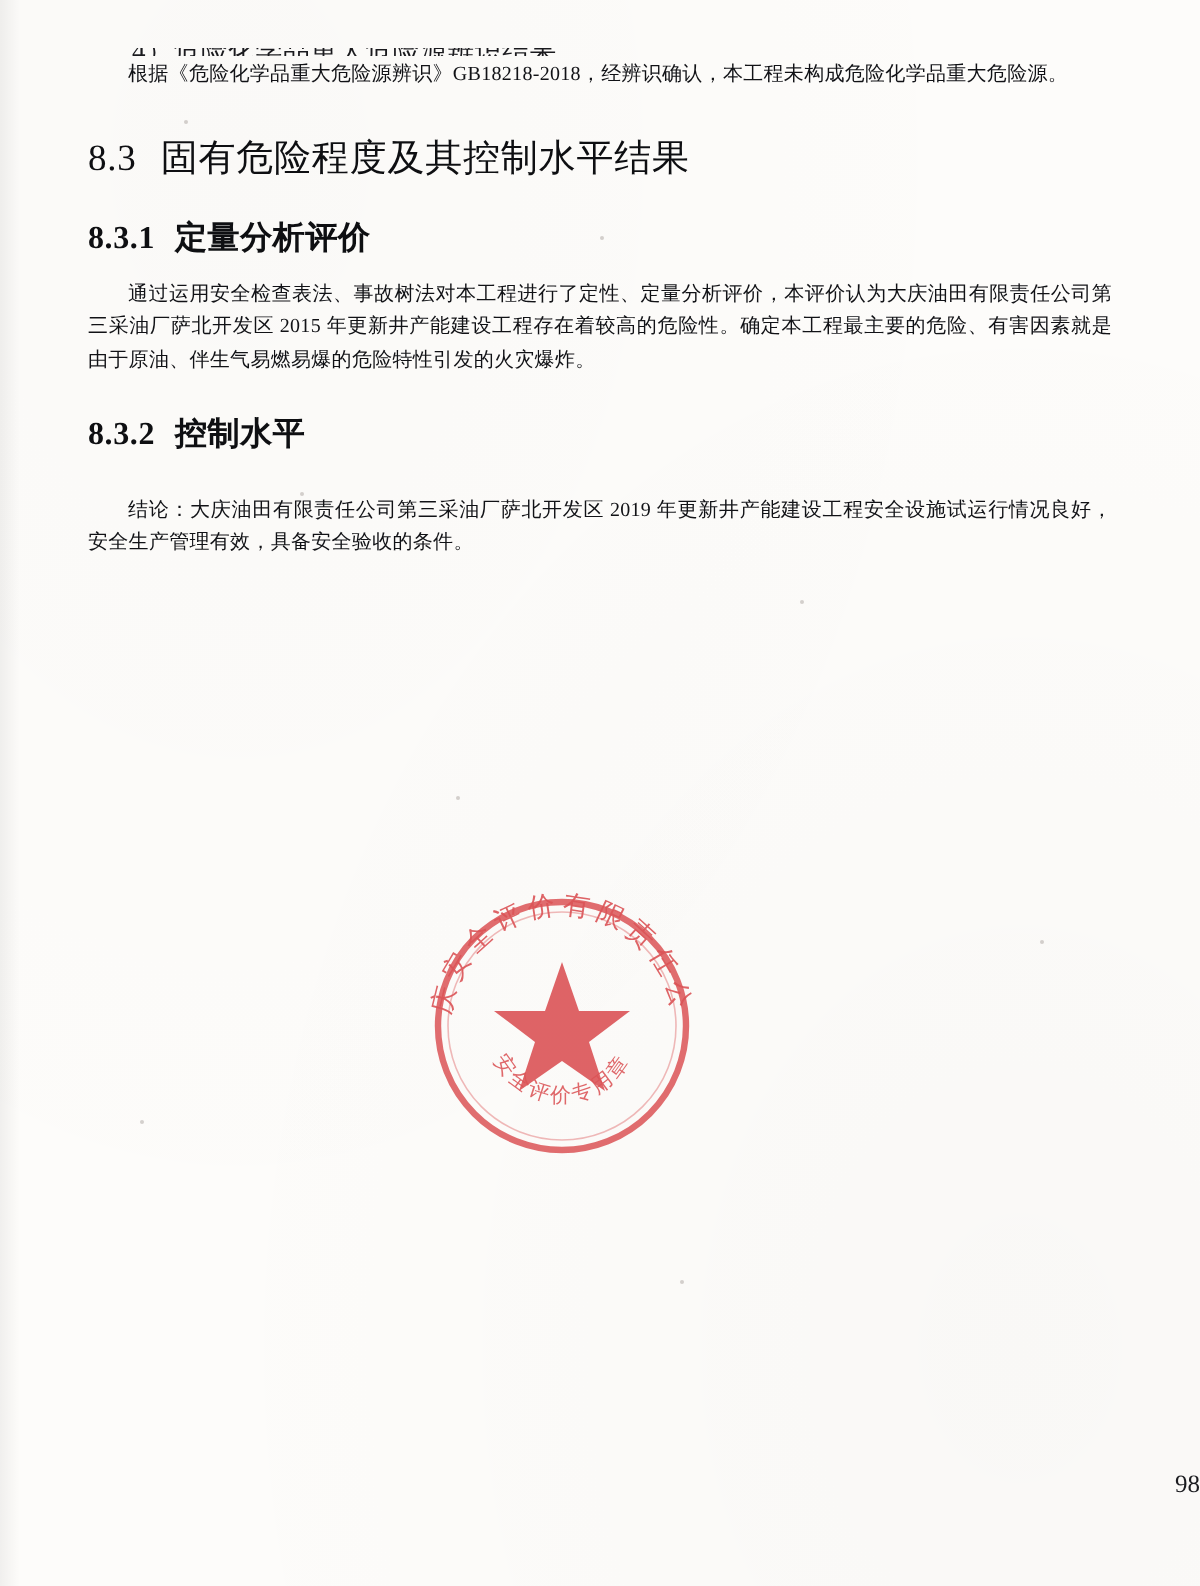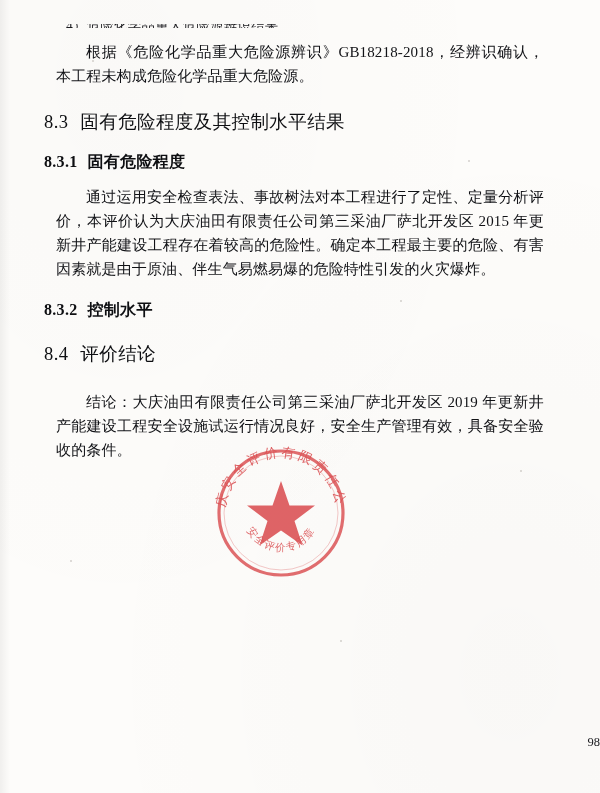--- a/index.html
+++ b/index.html
@@ -37,23 +37,23 @@
     letter-spacing: 0.2px;
     color: #1a1a1e;
     margin: 0 0 2px 0;
     padding-left: 22px;
     white-space: nowrap;
     overflow: hidden;
     height: 12px;
     clip-path: inset(8px 0 0 0);
   }
   p.body-text {
-    font-size: 15px;
+    font-size: 10px;
     line-height: 1.62;
-    margin: 12px;
+    margin: 0;
     text-align: justify;
     text-indent: 2em;
     letter-spacing: 0.15px;
     color: #111216;
   }
   p.body-text.tight {
     margin-top: 2px;
   }
   h2.heading-1 {
     font-size: 18.5px;
@@ -142,35 +142,32 @@
 
     <div class="para-block">
       <p class="body-text">根据《危险化学品重大危险源辨识》GB18218-2018，经辨识确认，本工程未构成危险化学品重大危险源。</p>
     </div>
 
     <h2 class="heading-1">
       <span class="num">8.3</span><span>固有危险程度及其控制水平结果</span>
     </h2>
 
     <h3 class="heading-2">
-      <span class="num">8.3.1</span><span>固有危险程度</span>
+      <span class="num">8.3.1</span><span>定量分析评价</span>
     </h3>
 
     <div class="para-block">
       <p class="body-text">通过运用安全检查表法、事故树法对本工程进行了定性、定量分析评价，本评价认为大庆油田有限责任公司第三采油厂萨北开发区 2015 年更新井产能建设工程存在着较高的危险性。确定本工程最主要的危险、有害因素就是由于原油、伴生气易燃易爆的危险特性引发的火灾爆炸。</p>
     </div>
 
     <h3 class="heading-2">
       <span class="num">8.3.2</span><span>控制水平</span>
     </h3>
 
 
-    <h2 class="heading-1">
-      <span class="num">8.4</span><span>评价结论</span>
-    </h2>
 
 
     <div class="spacer-sm"></div>
 
     <div class="para-block">
       <p class="body-text tight">结论：大庆油田有限责任公司第三采油厂萨北开发区 2019 年更新井产能建设工程安全设施试运行情况良好，安全生产管理有效，具备安全验收的条件。</p>
     </div>
 
   </div>
 

